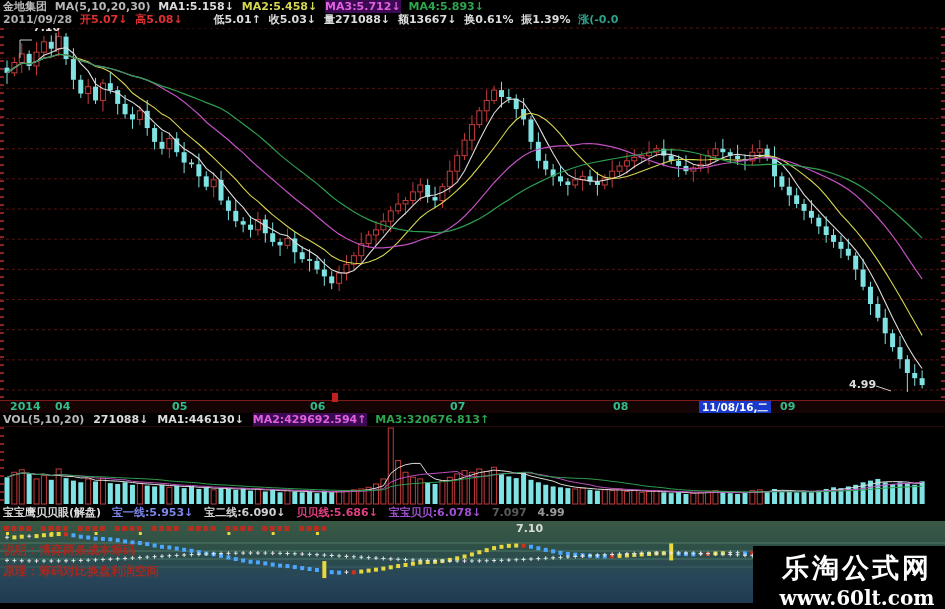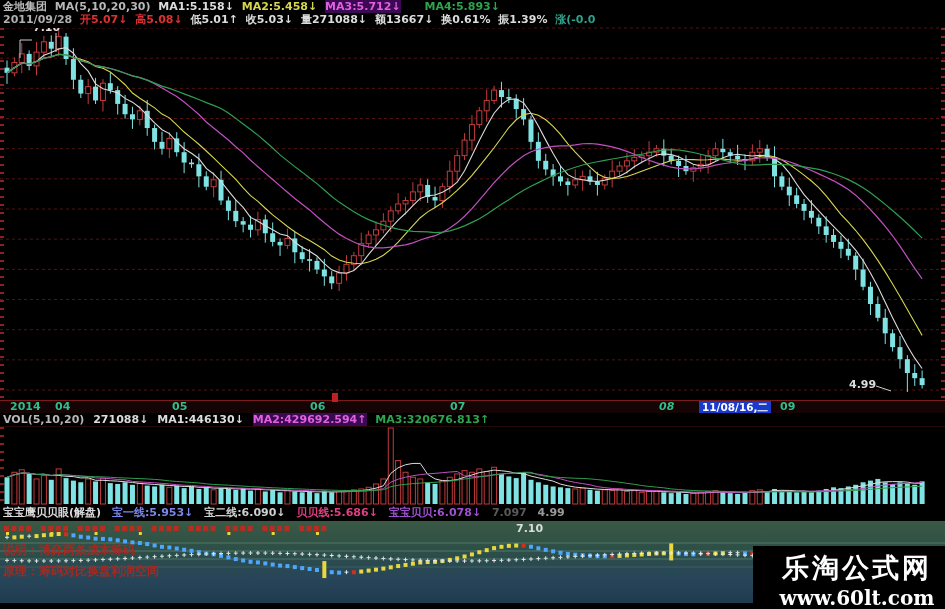--- a/index.html
+++ b/index.html
@@ -319,47 +319,47 @@
   <div class="abs ruler" style="left:941px;top:28px;height:370px;"></div>
   <div class="abs ruler" style="left:0;top:427px;height:78px;"></div>
 
   <div class="abs hdr">
     <div class="row">
       <span style="color: rgb(184, 184, 184);">金地集团</span>
       <span style="color: rgb(184, 184, 184);">MA(5,10,20,30)</span>
       <span style="color: rgb(220, 220, 220);">MA1:5.158↓</span>
       <span style="color: rgb(214, 214, 80);">MA2:5.458↓</span>
       <span class="hilite" style="color: rgb(224, 96, 224);">MA3:5.712↓</span>
-      <span style="color: rgb(46, 164, 79); margin-left: 16px;">MA4:5.893↓</span>
+      <span style="color: rgb(46, 164, 79);">MA4:5.893↓</span>
     </div>
     <div class="row">
       <span style="color: rgb(176, 176, 176);">2011/09/28</span>
       <span style="color: rgb(224, 48, 48);">开5.07↓</span>
       <span style="color: rgb(224, 48, 48);">高5.08↓</span>
-      <span style="color: rgb(220, 220, 220);">低5.01↑</span>
+      <span style="color: rgb(220, 220, 220); margin-left: 23px;">低5.01↑</span>
       <span style="color: rgb(220, 220, 220);">收5.03↓</span>
       <span style="color: rgb(220, 220, 220);">量271088↓</span>
       <span style="color: rgb(220, 220, 220);">额13667↓</span>
       <span style="color: rgb(220, 220, 220);">换0.61%</span>
       <span style="color: rgb(220, 220, 220);">振1.39%</span>
       <span style="color: rgb(47, 160, 138);">涨(-0.0</span>
     </div>
   </div>
 
   <div class="abs anno" style="left:33px;top:21px;">7.10</div>
   <div class="abs anno" style="left:849px;top:378px;">4.99</div>
 
   <div class="abs dateband" id="dateBand">
     <div class="datebox" id="dateBox" style="left: 699px;">11/08/16,二</div>
   <div class="lbl" style="left: 10px;">2014</div>
       <div class="lbl" style="left: 55px;">04</div>
       <div class="lbl" style="left: 172px;">05</div>
       <div class="lbl" style="left: 310px;">06</div>
       <div class="lbl" style="left: 450px;">07</div>
-      <div class="lbl" style="left: 659px; font-style: italic;">08</div>
+      <div class="lbl" style="left: 613px;">08</div>
       <div class="lbl" style="left: 780px;">09</div>
     </div>
 
   <div class="abs" style="left:332px;top:393px;width:6px;height:9px;background:#c02020;z-index:21;"></div>
 
   <div class="abs volhdr">
     <span style="color: rgb(184, 184, 184);">VOL(5,10,20)</span>
     <span style="color: rgb(220, 220, 220);">271088↓</span>
     <span style="color: rgb(220, 220, 220);">MA1:446130↓</span>
     <span class="hilite" style="color: rgb(224, 96, 224);">MA2:429692.594↑</span>

